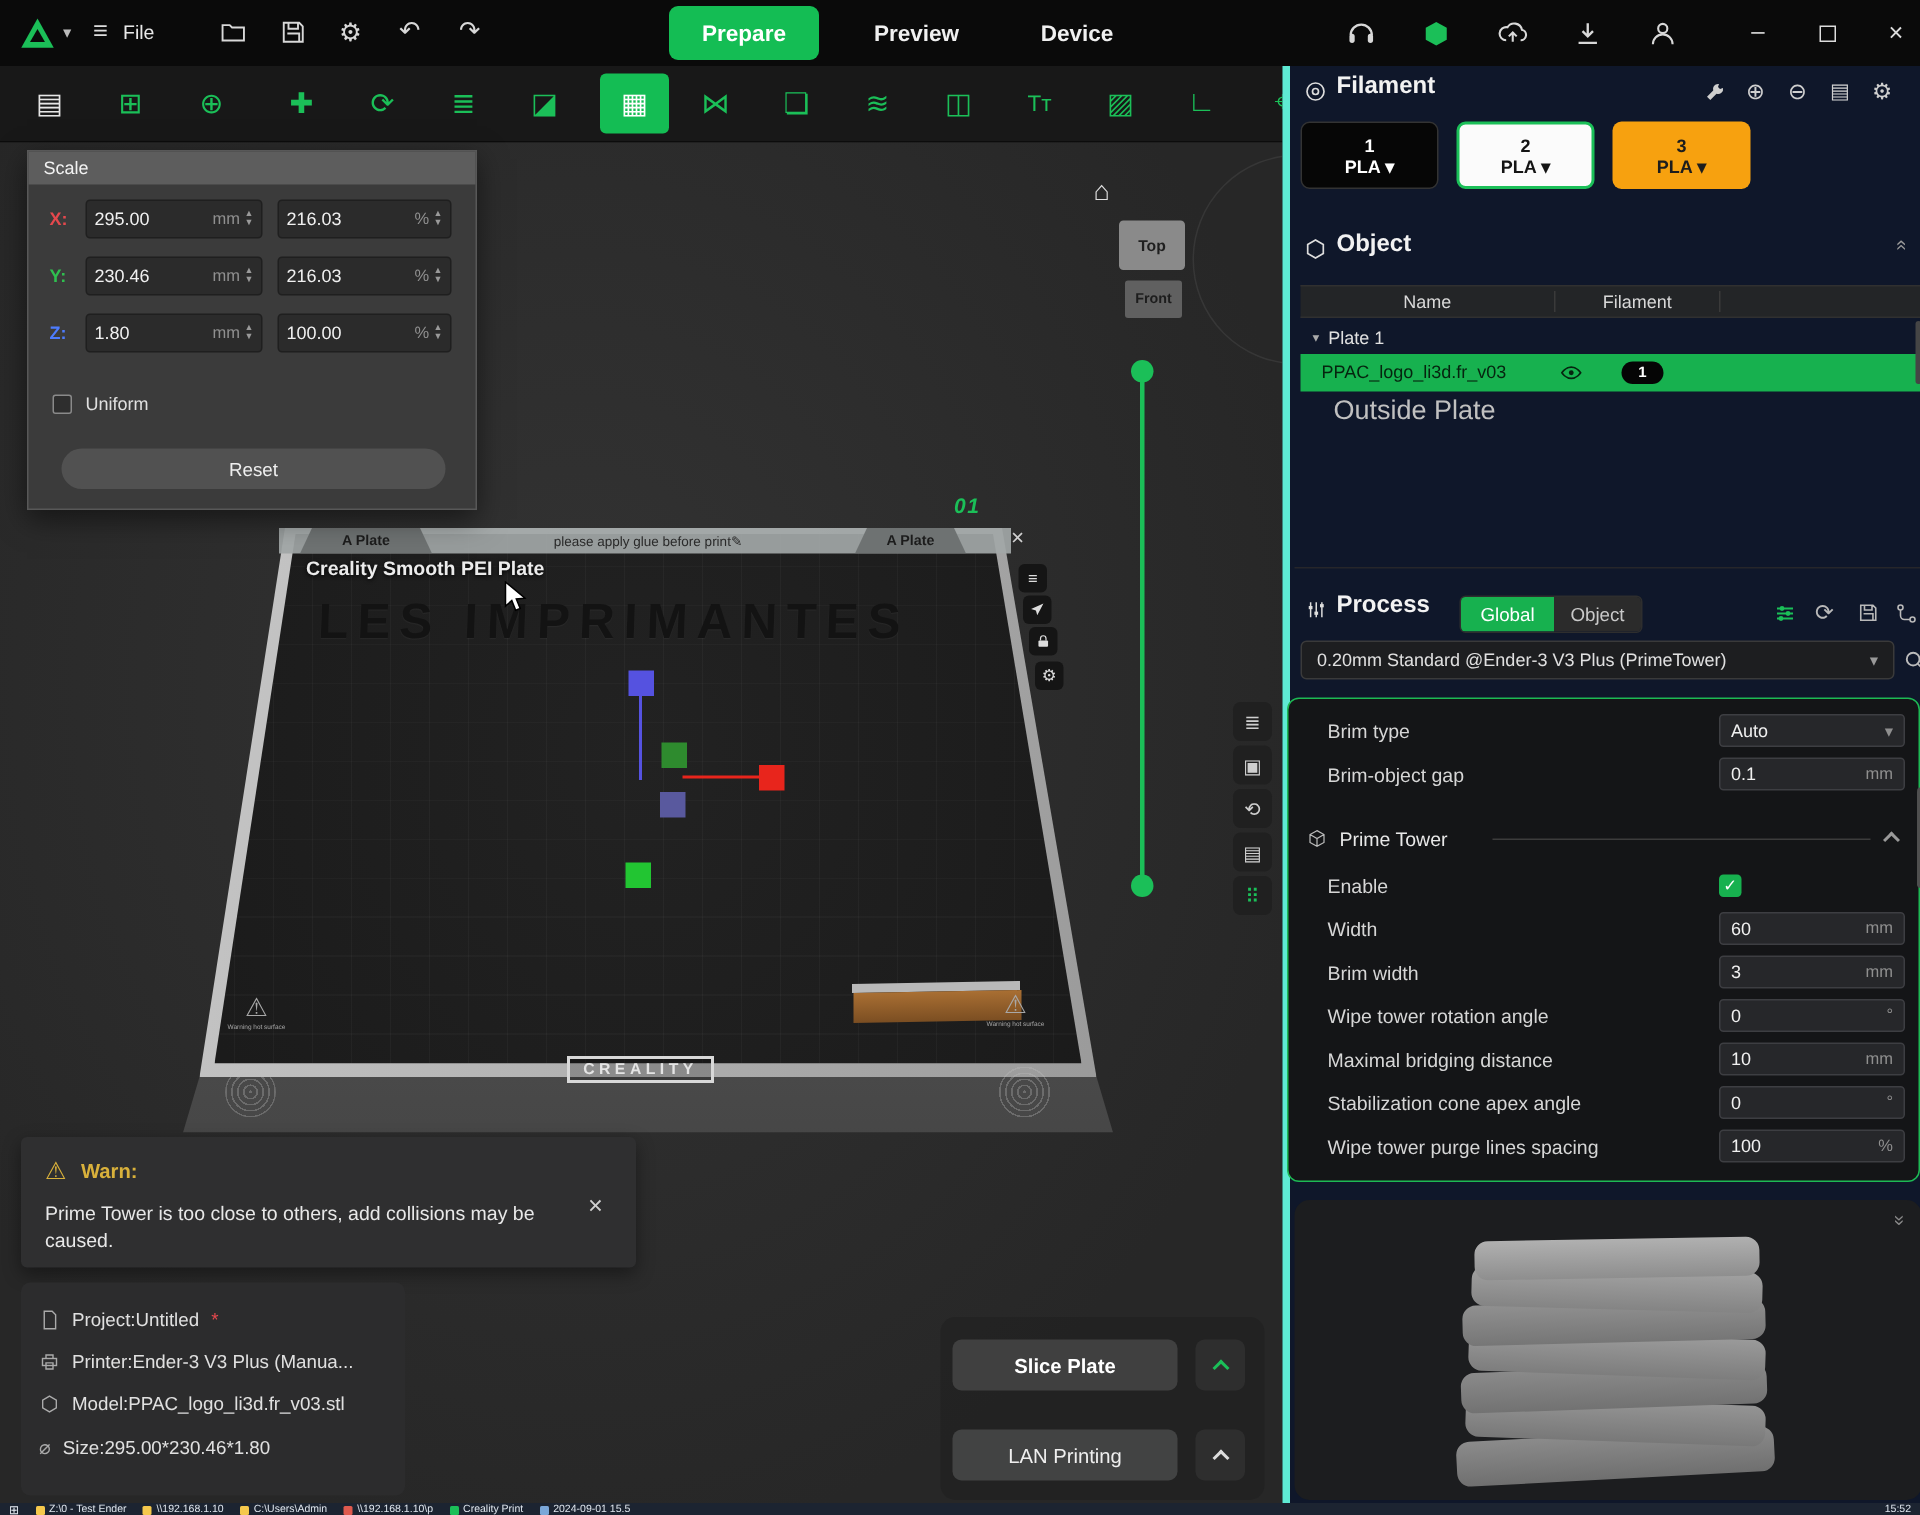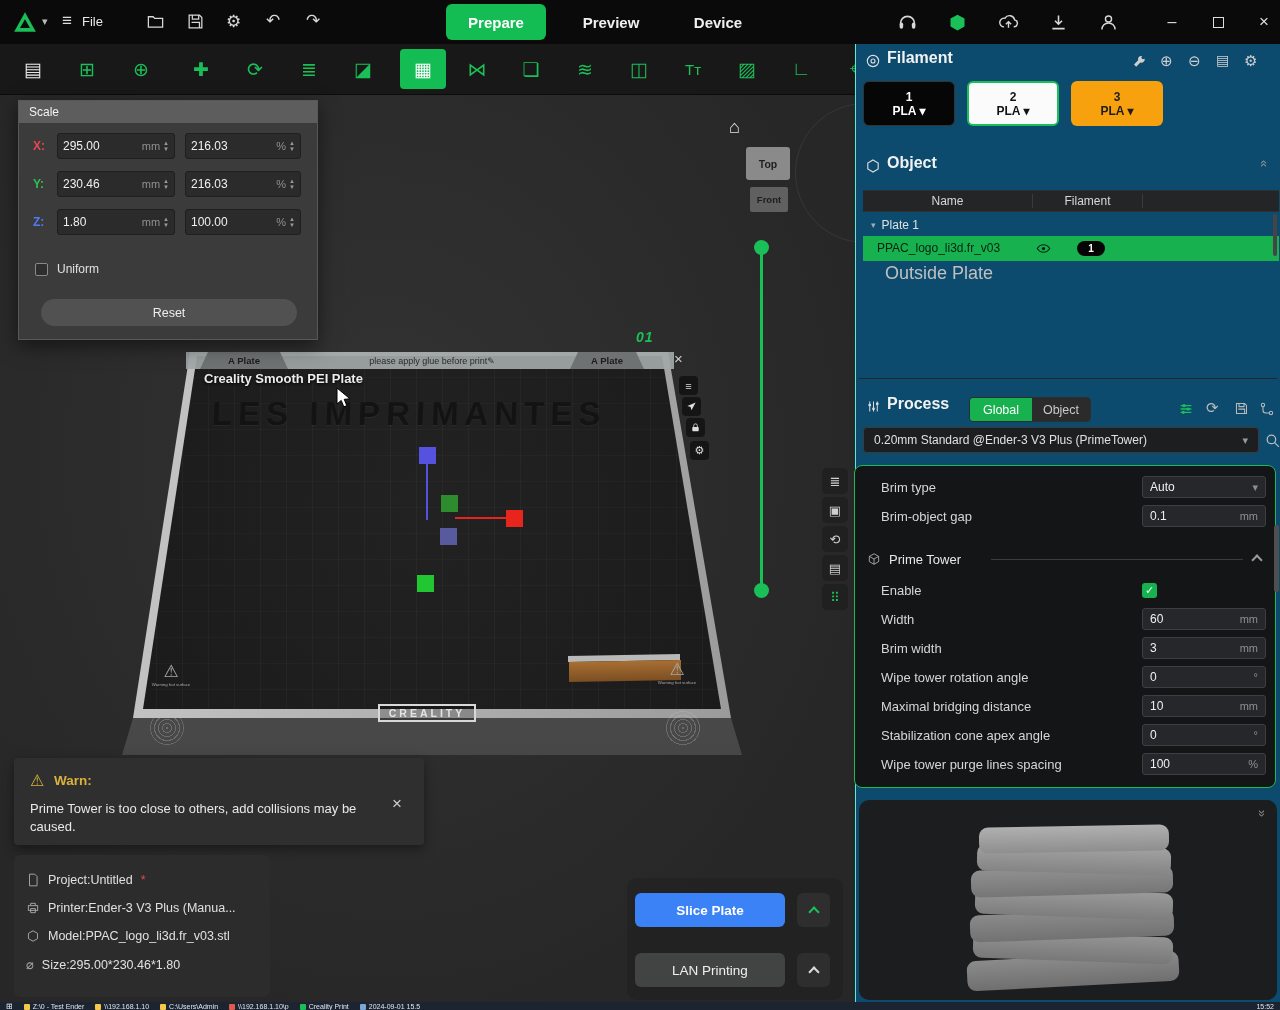--- a/index.html
+++ b/index.html
@@ -43,21 +43,21 @@
                  box-shadow:0 6px 18px rgba(0,0,0,.5); }
   .scale-title { height:22px; background:#5d5d5d; color:#f2f2f2; font-size:12px; display:flex; align-items:center; padding-left:10px; }
   .axis { position:absolute; font-size:12px; font-weight:700; }
   .sinput { position:absolute; height:26px; background:#2b2b2b; border:1px solid #1f1f1f; border-radius:3px;
             display:flex; align-items:center; padding:0 5px; gap:3px; cursor:text; }
   .sinput .val { flex:1; font-size:12px; color:#f0f0f0; }
   .sinput .unit { font-size:11px; color:#909090; }
   .spin { display:flex; flex-direction:column; line-height:6px; font-size:6px; color:#9a9a9a; cursor:pointer; }
 
   
-  .sidebar { left:855px; top:44px; width:425px; height:958px; background:#0c4a6e; border-left:1px solid #5eead4; }
+  .sidebar { left:855px; top:44px; width:425px; height:958px; background:#0f172a; border-left:5px solid #5eead4; }
   .sec-title { font-size:16px; font-weight:700; color:#f2f2f2; }
   .chip { position:absolute; top:37px; width:92px; height:45px; border-radius:6px; display:flex; flex-direction:column;
           align-items:center; justify-content:center; font-weight:700; cursor:pointer; }
   .chip .l1 { font-size:12px; } .chip .l2 { font-size:12px; display:flex; gap:3px; align-items:flex-end; }
   .g-row { position:absolute; left:0; width:100%; height:24px; display:flex; align-items:center;padding-left:12px; }
   .plabel { position:absolute; left:26px; font-size:13px; color:#d6d6d6; white-space:nowrap; }
   .pctl { position:absolute; left:287px; width:124px; height:22px; background:#26272a; border:1px solid #3d3e42;
           border-radius:3px; display:flex; align-items:center; padding:0 7px; cursor:text; }
   .pctl .pval { flex:1; font-size:12px; color:#f0f0f0; }
   .pctl .punit { font-size:11px; color:#8f8f8f; }
@@ -386,21 +386,21 @@
         </svg>
       <span>Model:PPAC_logo_li3d.fr_v03.stl</span>
     </div>
     <div class="projrow" style="top:102px">
       <span style="color:#aaa;font-size:13px">⌀</span>
       <span>Size:295.00*230.46*1.80</span>
     </div>
   </section>
 
   <div class="ab" style="left:627px;top:878px;width:216px;height:122px;background:rgba(28,28,28,.45);border-radius:10px"></div>
-  <div class="ab ic" style="left:635px;top:893px;width:150px;height:34px;background:#3b82f6;border-radius:6px;font-size:13.5px;font-weight:700;color:#fff">Slice Plate</div>
+  <div class="ab ic" style="left:635px;top:893px;width:150px;height:34px;background:#404040;border-radius:6px;font-size:13.5px;font-weight:700;color:#fff">Slice Plate</div>
   <div class="ab ic" style="left:797px;top:893px;width:33px;height:34px;background:#2e2e2e;border-radius:6px">
     <i class="chev-up" style="border-color:#1bbf58;margin-top:3px"></i>
     </div>
   <div class="ab ic" style="left:635px;top:953px;width:150px;height:34px;background:#424343;border-radius:6px;font-size:13.5px;color:#efefef">LAN Printing</div>
   <div class="ab ic" style="left:797px;top:953px;width:33px;height:34px;background:#2e2e2e;border-radius:6px">
     <i class="chev-up" style="border-color:#ddd;margin-top:3px"></i>
     </div>
 
   <aside class="sidebar ab">
 

